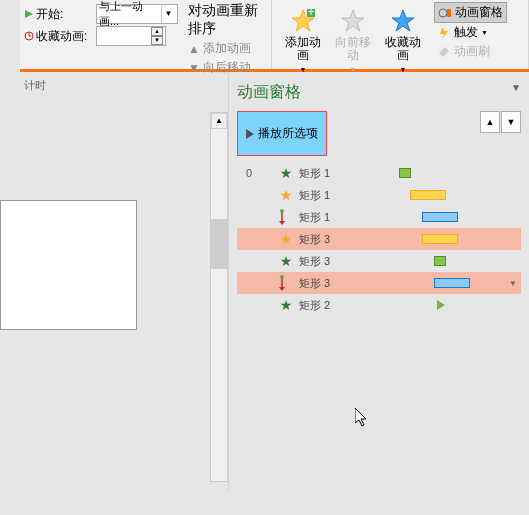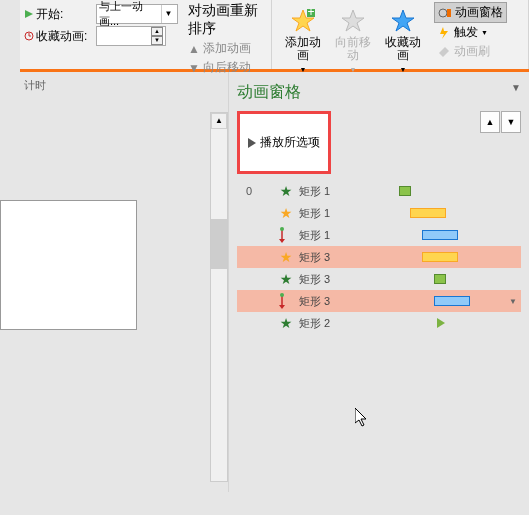--- a/index.html
+++ b/index.html
@@ -44,21 +44,21 @@
 .slide-canvas { position: absolute; left: 0; top: 128px; width: 137px; height: 130px; background: #fff; border: 1px solid #999; }
 .vscroll { position: absolute; right: 0; top: 40px; width: 18px; height: 370px; background: #f0f0f0; border: 1px solid #ccc; }
 .vscroll-btn { width: 16px; height: 16px; background: #f0f0f0; border: 1px solid #d0d0d0; text-align: center; font-size: 8px; line-height: 14px; }
 .vscroll-thumb { margin-top: 90px; height: 50px; background: #cdcdcd; }
 
 
 .pane { flex: 1; background: #e6e6e6; border-left: 1px solid #d4d4d4; padding: 6px 8px; position: relative; }
 .pane-title { color: #2e7d32; font-size: 16px; font-weight: normal; margin: 4px 0 8px 0; }
 .pane-close { position: absolute; top: 10px; right: 8px; color: #666; font-size: 10px; }
 .pane-toolbar { display: flex; gap: 4px; margin-bottom: 6px; }
-.play-btn { border: 3px solid #ef4444; background: #ffffff; padding: 20px 8px; display: flex; align-items: center; gap: 4px; font-size: 11px; }
+.play-btn { border: 1px solid #ef4444; background: #7dd3fc; padding: 13px 8px; display: flex; align-items: center; gap: 4px; font-size: 11px; }
 .reorder-btns { display: flex; margin-left: auto; gap: 1px; }
 .reorder-small { width: 20px; height: 22px; border: 1px solid #adadad; background: #fdfdfd; text-align: center; font-size: 9px; line-height: 20px; }
 
 .anim-list { margin-top: 4px; }
 .anim-item { display: flex; align-items: center; height: 22px; padding: 0 2px; position: relative; }
 .anim-item.sel { background: #f5b9a6; }
 .anim-num { width: 20px; text-align: center; font-size: 11px; color: #555; }
 .anim-star { width: 18px; text-align: center; font-size: 14px; margin-left: 18px; }
 .anim-motion { width: 18px; text-align: center; margin-left: 18px; }
 .anim-label { font-size: 11px; color: #444; margin-left: 4px; text-align: right; }

